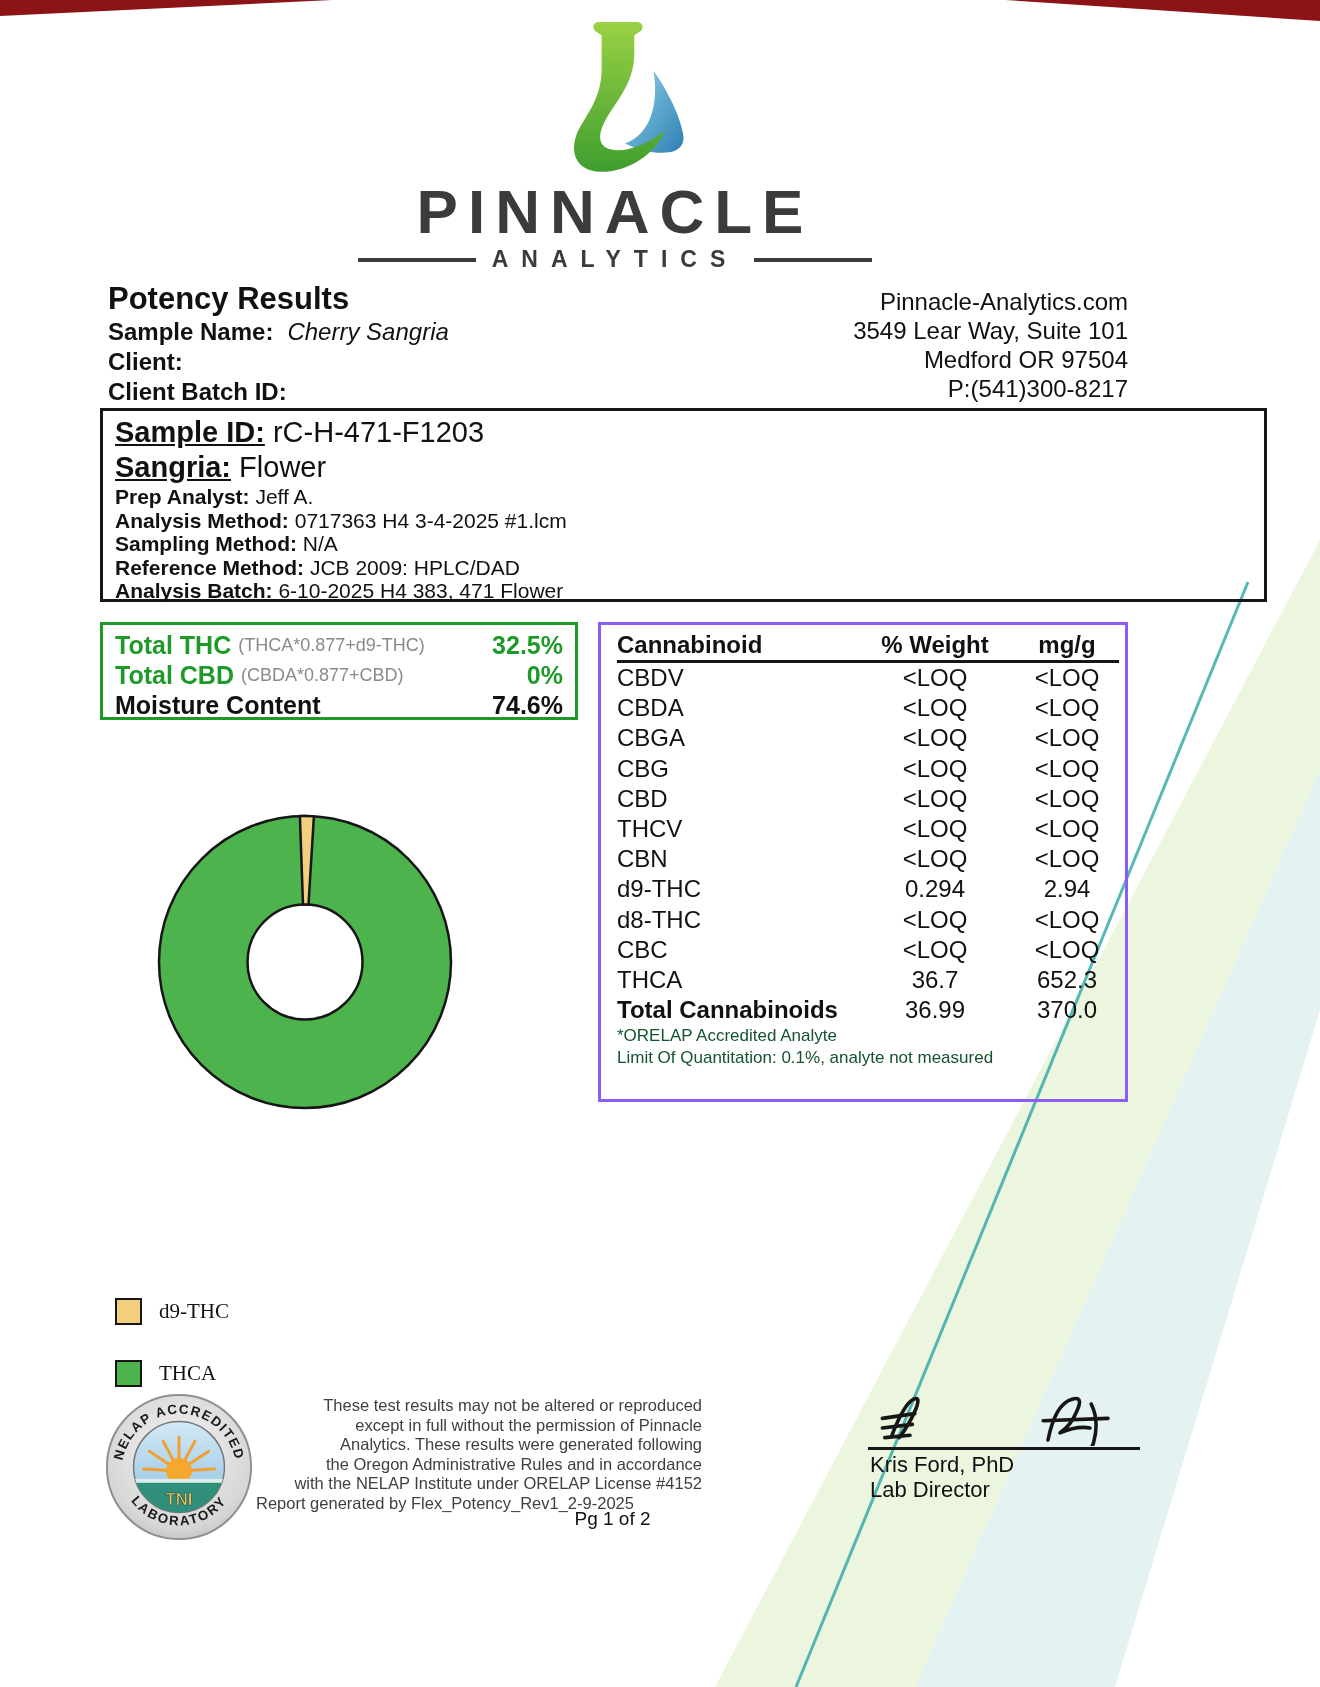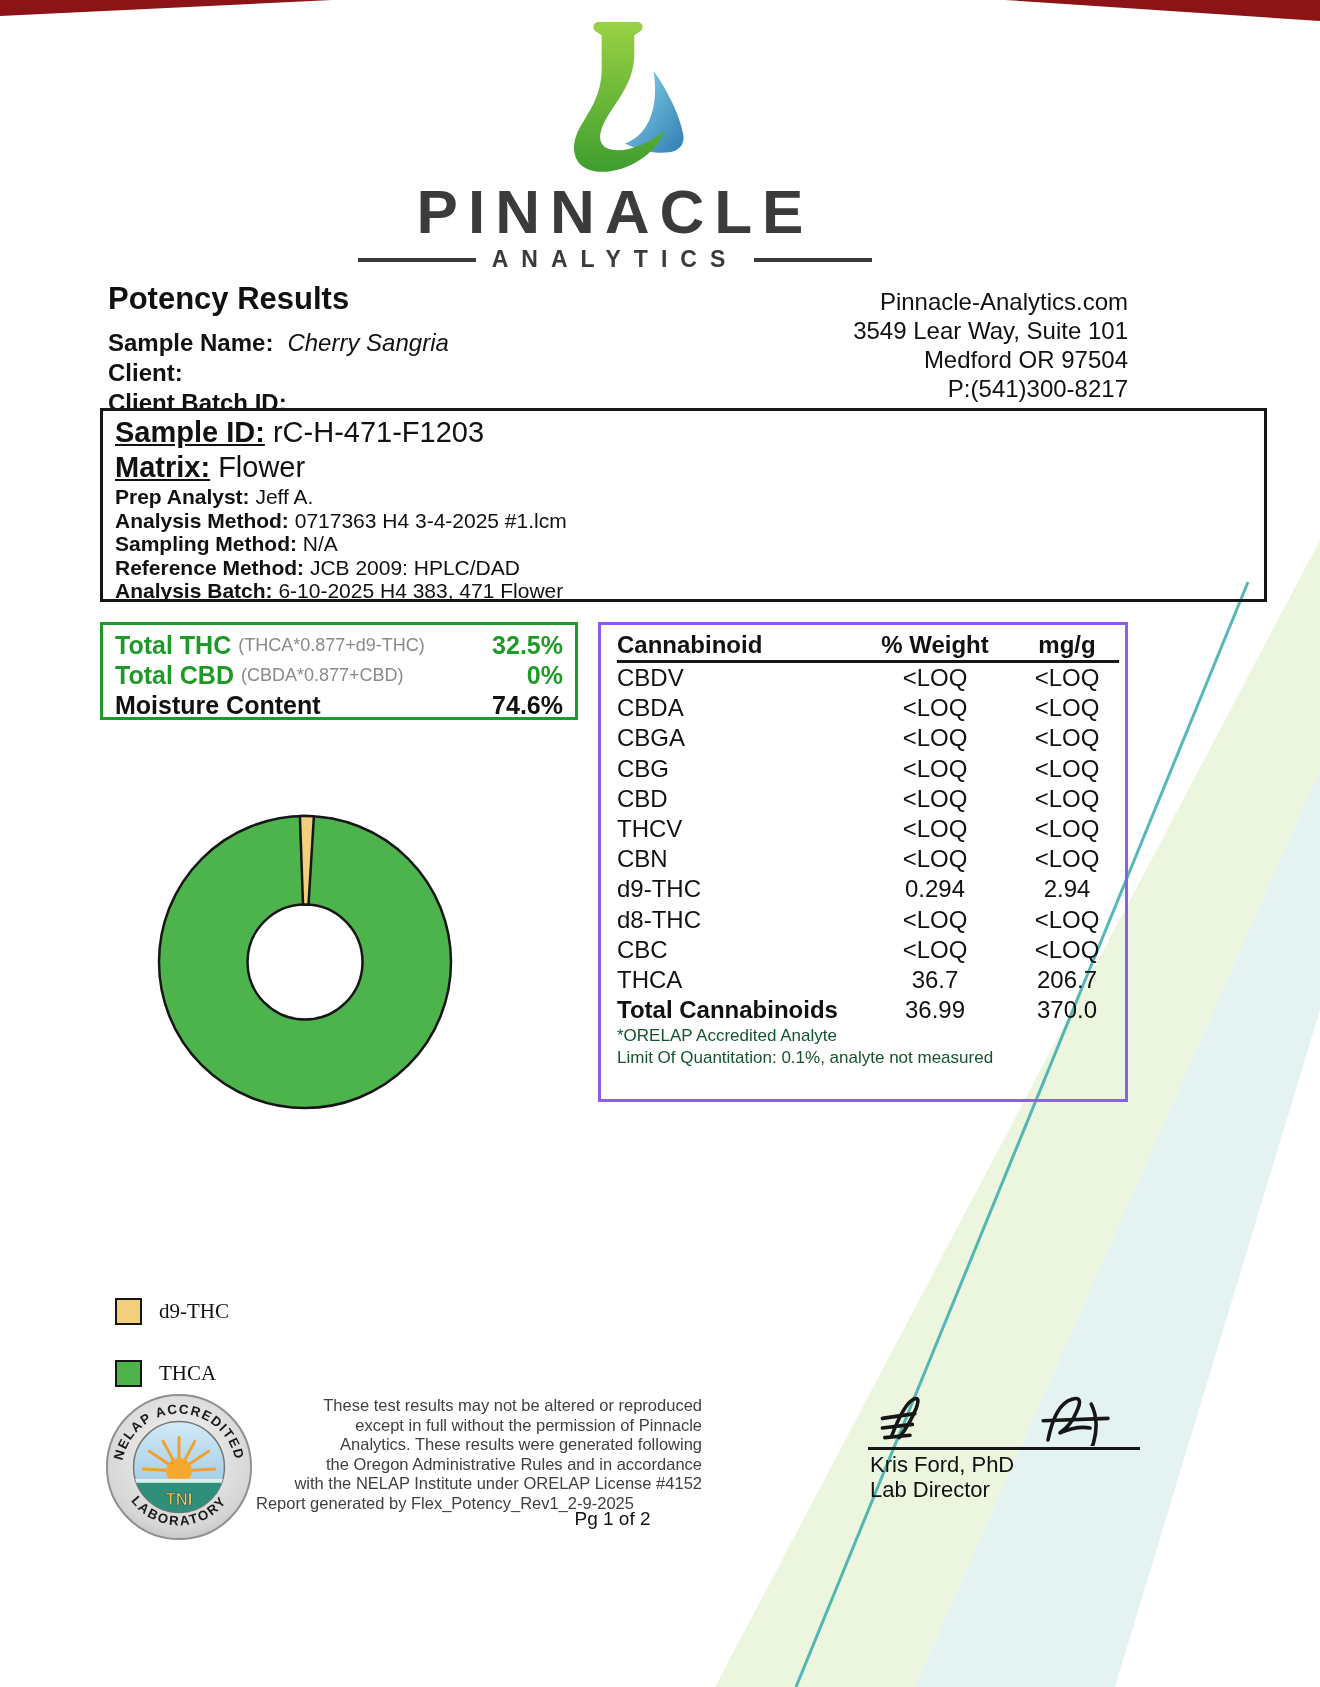--- a/index.html
+++ b/index.html
@@ -12,21 +12,21 @@
 
   
   .brand { left:330px; top:176px; width:570px; text-align:center;
            font-size:62px; font-weight:700; letter-spacing:10px; color:#3b3b3d; }
   .analytics-row { left:330px; top:246px; width:570px; display:flex; align-items:center; justify-content:center; gap:16px; }
   .dash { width:118px; height:4px; background:#3b3b3d; }
   .analytics { font-size:23px; font-weight:700; letter-spacing:13px; color:#3b3b3d; }
 
   
   .hdr-left { left:108px; top:281px; width:620px; }
-  .hdr-title { font-size:31px; font-weight:700; margin-bottom:11px; }
+  .hdr-title { font-size:31px; font-weight:700; margin-bottom:0; }
   .hdr-line { font-size:24px; line-height:30px; font-weight:700; }
   .hdr-line .val { font-weight:400; font-style:italic; margin-left:14px; }
   .hdr-right { left:690px; top:287px; width:438px; text-align:right; font-size:24px; line-height:29px; }
 
   
   .sample-box { left:100px; top:408px; width:1167px; height:194px; border:3px solid #161616; }
   .sb-left { position:absolute; left:12px; top:4px; width:760px; }
   .sb-big { font-size:29px; line-height:35px; }
   .sb-big b { font-weight:700;text-decoration:underline; }
   .sb-small { font-size:21px; line-height:23.5px; }
@@ -120,21 +120,21 @@
     <div class="abs hdr-right">
       <div>Pinnacle-Analytics.com</div>
       <div>3549 Lear Way, Suite 101</div>
       <div>Medford OR 97504</div>
       <div>P:(541)300-8217</div>
     </div>
 
     <div class="abs sample-box">
       <div class="sb-left">
         <div class="sb-big"><b>Sample ID:</b> <span>rC-H-471-F1203</span></div>
-        <div class="sb-big"><b>Matrix:</b> <span>Flower</span></div>
+        <div class="sb-big"><b>Sangria:</b> <span>Flower</span></div>
         <div class="sb-small"><b>Prep Analyst:</b> <span>Jeff A.</span></div>
         <div class="sb-small"><b>Analysis Method:</b> <span>0717363 H4 3-4-2025 #1.lcm</span></div>
         <div class="sb-small"><b>Sampling Method:</b> <span>N/A</span></div>
         <div class="sb-small"><b>Reference Method:</b> <span>JCB 2009: HPLC/DAD</span></div>
         <div class="sb-small"><b>Analysis Batch:</b> <span>6-10-2025 H4 383, 471 Flower</span></div>
       </div>
     </div>
 
     <div class="abs totals-box">
 
@@ -221,21 +221,21 @@
 
           <div class="trow">
             <span class="tname">CBC</span>
             <span class="tpct">&lt;LOQ</span>
             <span class="tmg">&lt;LOQ</span>
           </div>
 
           <div class="trow">
             <span class="tname">THCA</span>
             <span class="tpct">36.7</span>
-            <span class="tmg">206.7</span>
+            <span class="tmg">652.3</span>
           </div>
         </div>
       <div class="trow total">
         <span class="tname">Total Cannabinoids</span>
         <span class="tpct">36.99</span>
         <span class="tmg">370.0</span>
       </div>
       <div class="footnote">*ORELAP Accredited Analyte</div>
       <div class="footnote">Limit Of Quantitation: 0.1%, analyte not measured</div>
     </div>

